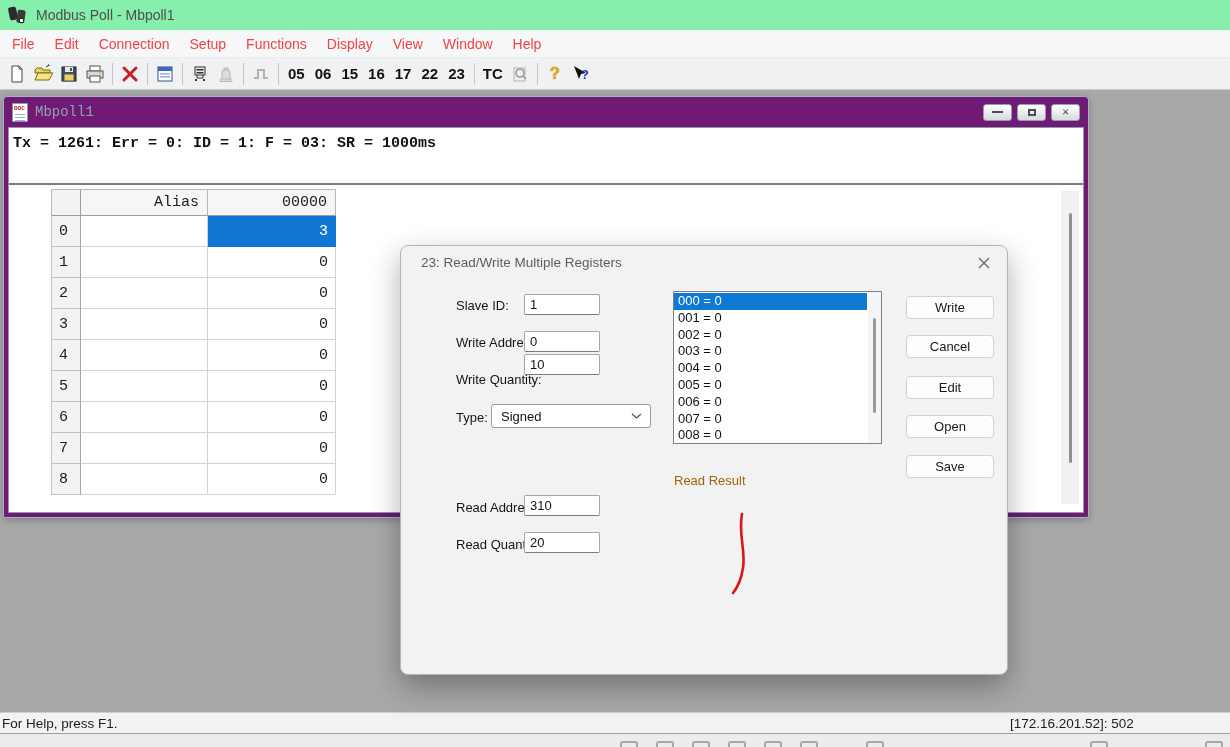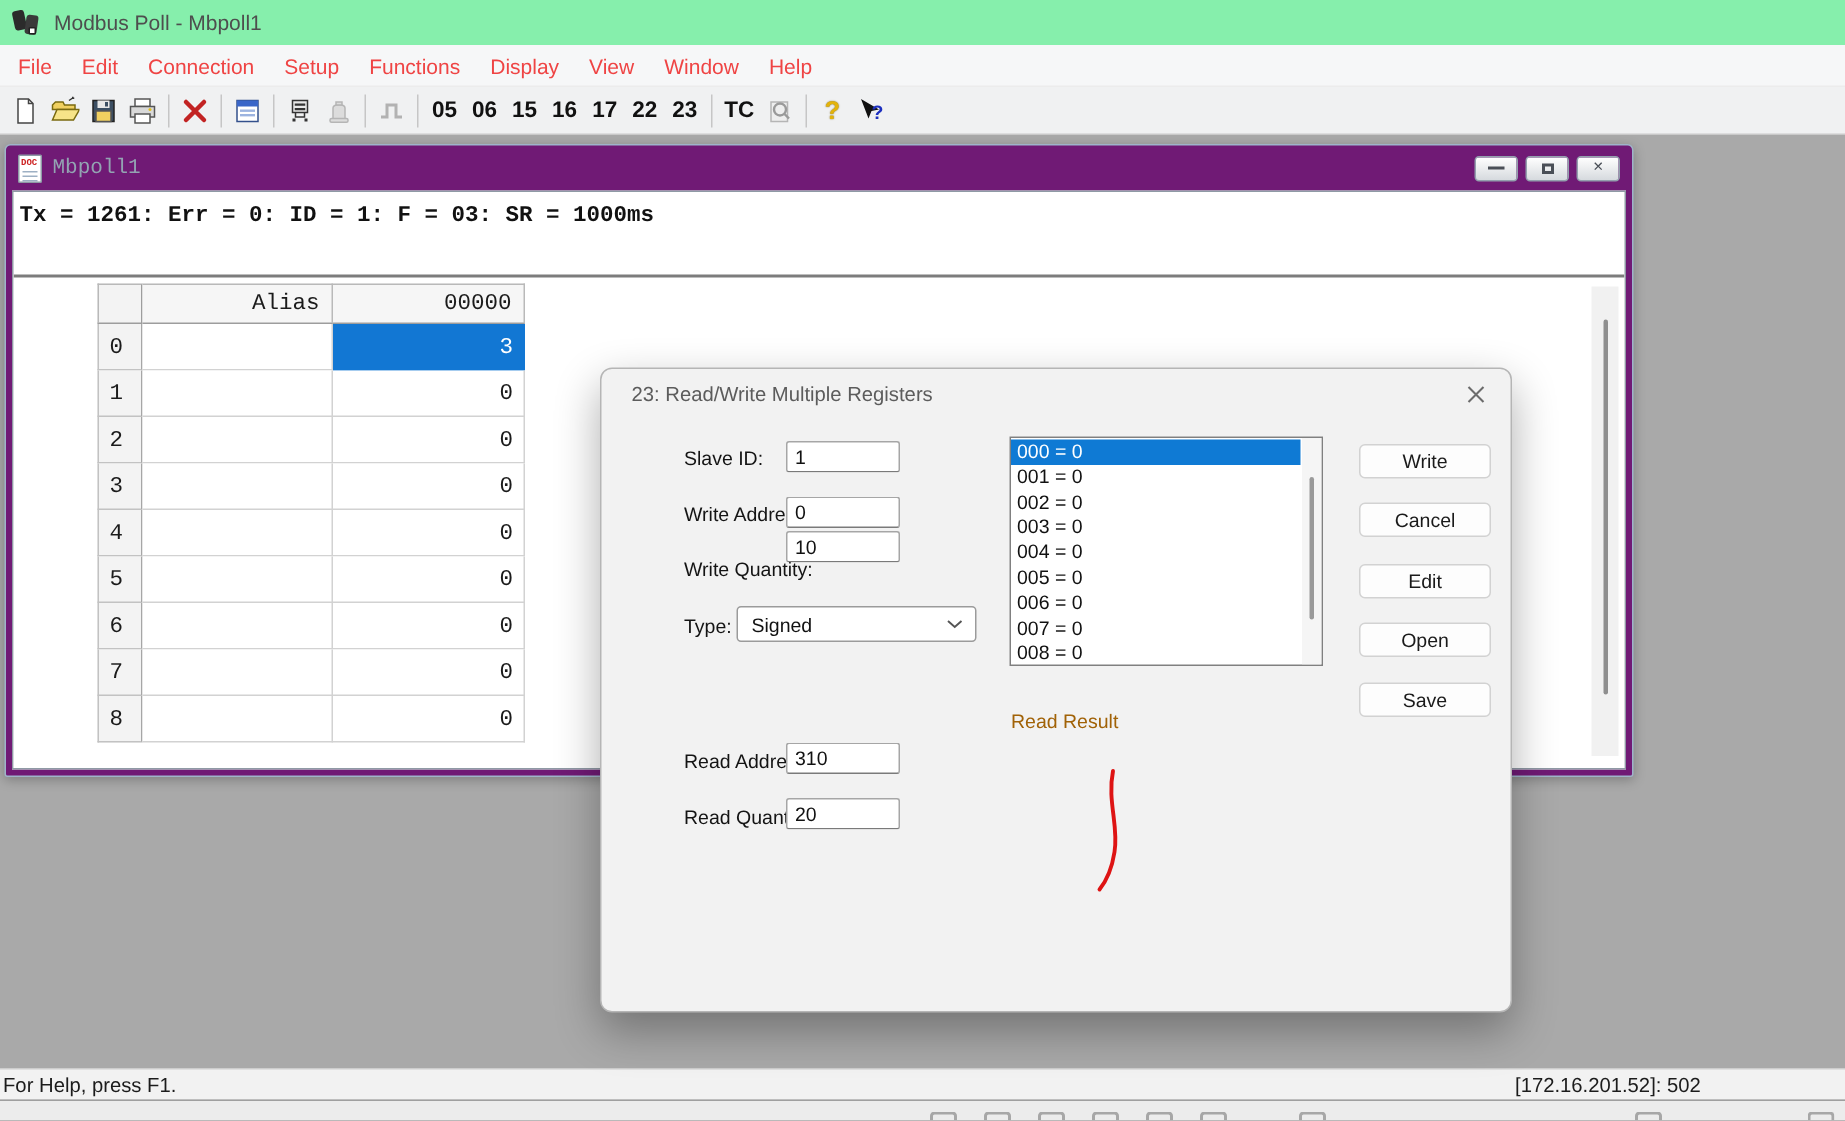--- a/index.html
+++ b/index.html
@@ -36,21 +36,21 @@
   .doc-icon .ln { position:absolute; left:2px; height:1px; width:10px; background:#9db0c4; }
   .child-btns { display:flex; gap:5px; }
   .cbtn { width:29px; height:17px; border:1px solid #93a0ae; border-radius:3px; background:linear-gradient(#ffffff,#d6dade); display:flex; align-items:center; justify-content:center; color:#4a4f57; }
   .cbtn .dash { width:11px; height:2px; background:#4a4f57; }
   .cbtn .sq { width:8px; height:7px; border:2px solid #4a4f57; }
   .cbtn .x { font-size:11px; font-weight:bold; line-height:1; }
   .child-content { position:absolute; left:4px; top:30px; right:4px; bottom:4px; background:#fff; border:1px solid #8f9aa5; overflow:hidden; }
   .poll-status { position:absolute; left:4px; top:7px; font-size:15px; font-weight:bold; color:#111; }
 
   .grid-pane { position:absolute; left:0; right:0; top:55px; bottom:0; border-top:2px solid #7c7c7c; background:#fff; }
-  .grid { position:absolute; left:16px; top:4px;padding-left:40px; }
+  .grid { position:absolute; left:2px; top:4px;padding-left:40px; }
   .g-row { display:flex; }
   .g-corner { width:30px; height:27px; background:#f3f3f3; border:1px solid #b9b9b9; border-bottom-color:#9d9d9d; border-right-color:#9d9d9d; }
   .g-head { height:27px; background:#f6f6f6; border:1px solid #b9b9b9; border-left:none; border-bottom-color:#9d9d9d; font-size:15px; color:#1b1b1b; display:flex; align-items:center; justify-content:flex-end; padding-right:8px; }
   .g-head.alias { width:127px; }
   .g-head.val { width:128px; }
   .g-rowhead { width:30px; height:31px; background:#f3f3f3; border:1px solid #c2c2c2; border-top:none; border-right-color:#a6a6a6; font-size:15px; color:#1b1b1b; display:flex; align-items:center; padding-left:7px; }
   .g-cell { height:31px; background:#fff; border:1px solid #d2d2d2; border-top:none; border-left:none; font-size:15px; color:#1b1b1b; display:flex; align-items:center; justify-content:flex-end; padding-right:7px; }
   .g-cell.alias { width:127px; }
   .g-cell.val { width:128px; }
   .g-cell.sel { background:#1277d3; color:#fff; border-color:#1277d3; }

